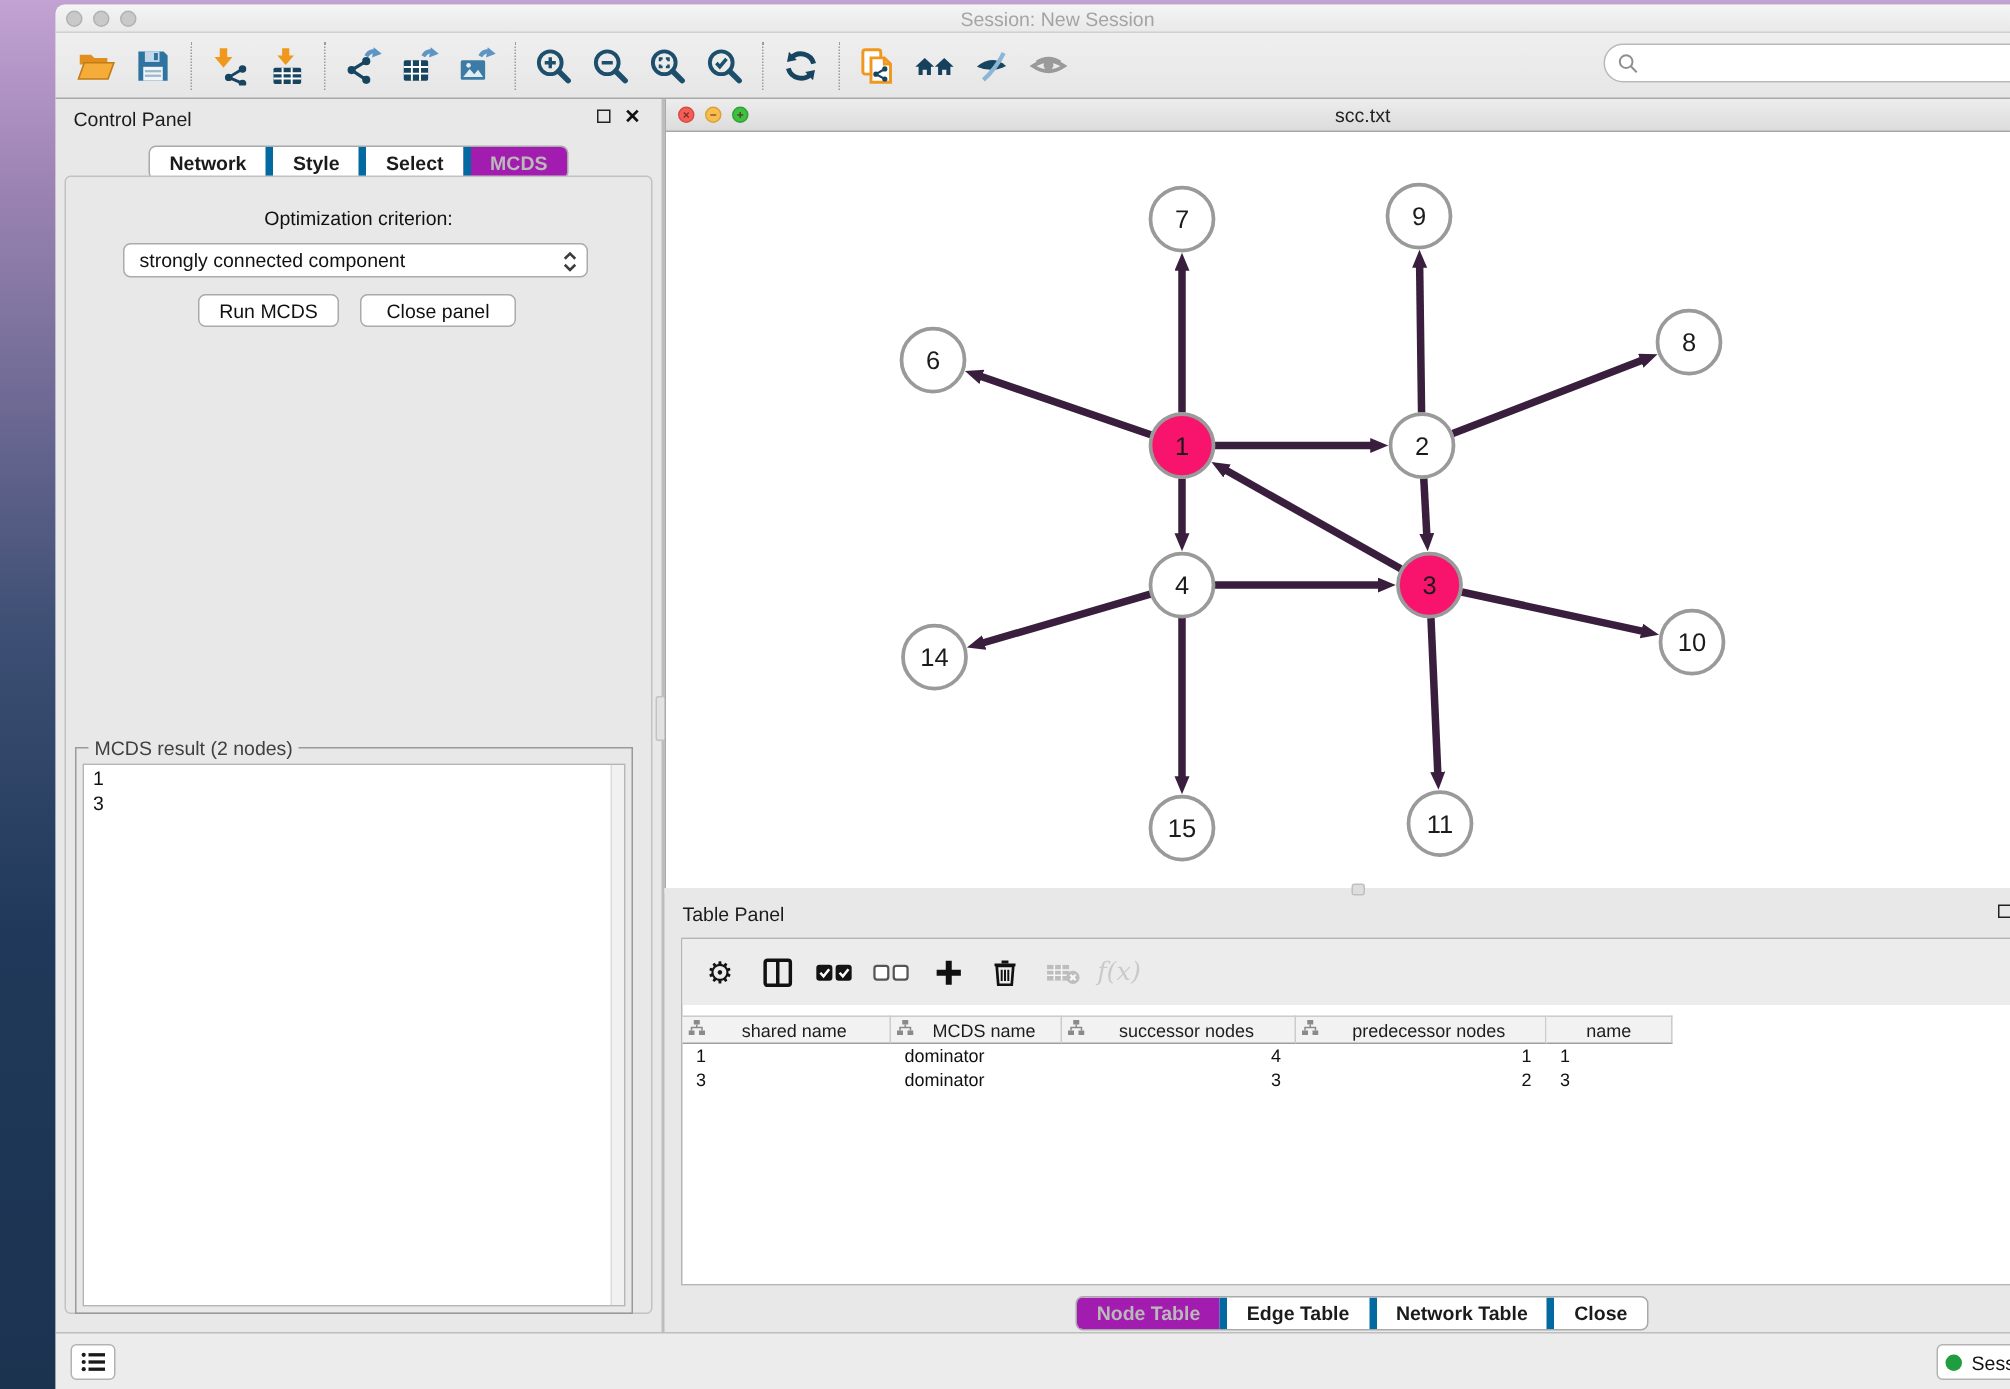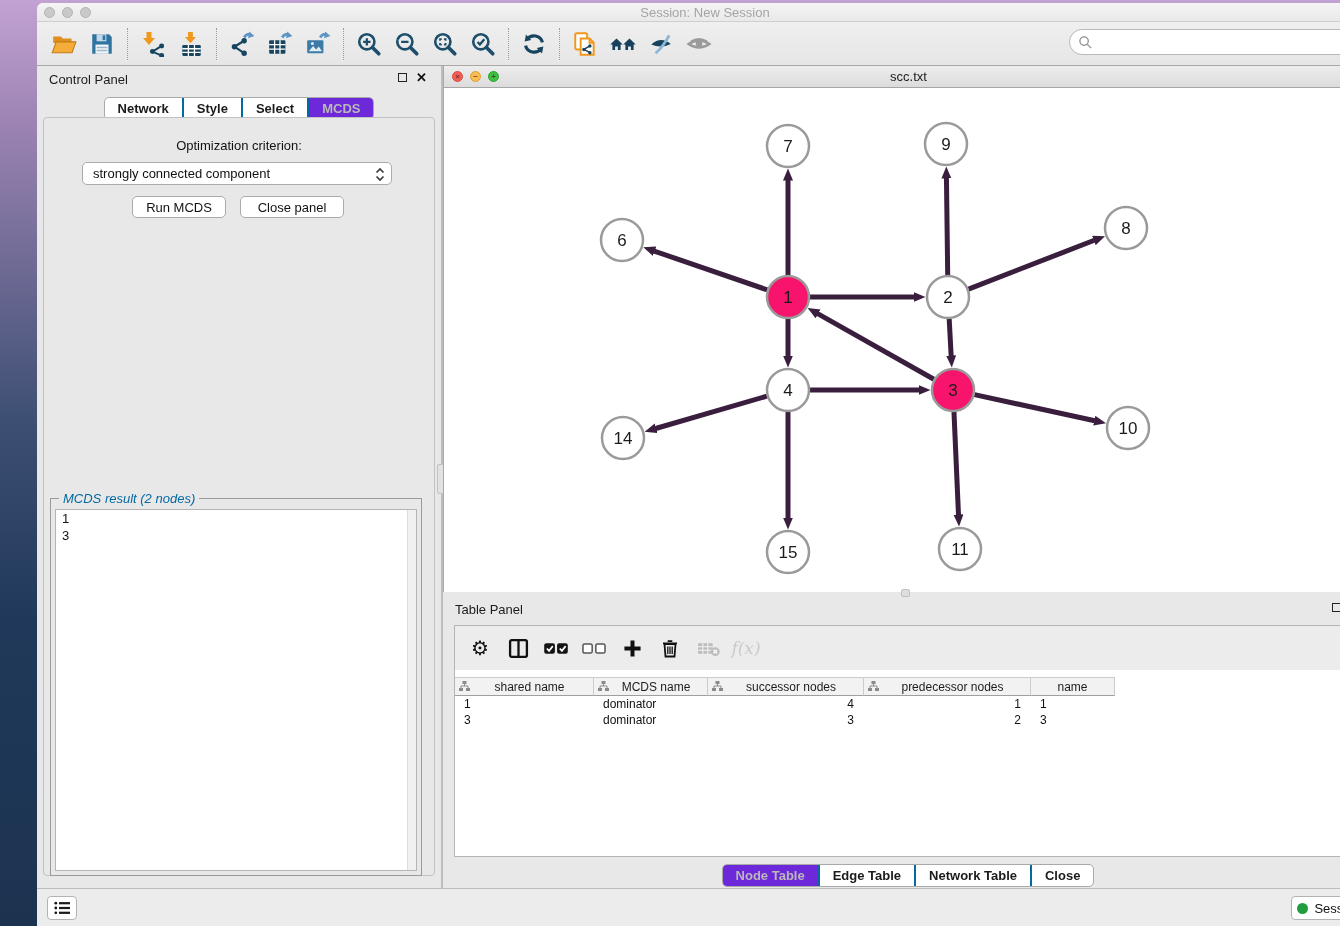--- a/index.html
+++ b/index.html
@@ -46,41 +46,41 @@
   
   #control-panel { position:absolute; left:0; top:0; width:404px; height:100%; }
   .panel-header { position:absolute; left:0; top:0; width:100%; height:26px; }
   .panel-header .ptitle { position:absolute; left:12px; top:6px; font-size:13px; color:#1c1c1c; }
   .panel-icons { position:absolute; right:14px; top:6px; display:flex; gap:9px; align-items:center; }
   .float-box { width:9px; height:9px; border:1.5px solid #222; }
   .close-x { font-size:13px; font-weight:bold; color:#111; line-height:11px; }
 
   .seg { display:flex; background:#fff; border:1px solid #a9a9a9; border-radius:5px; overflow:hidden; }
   .seg > div { padding:3px 13px; font-size:13px; font-weight:bold; color:#1b1b1b;
-               border-left:2px solid #0369a1; white-space:nowrap; }
+               border-left:5px solid #0369a1; white-space:nowrap; }
   .seg > div:first-child { border-left:none; }
-  .seg > div.disabled { color:#b9b9b9; background:#6d28d9; font-weight:bold; }
+  .seg > div.disabled { color:#b9b9b9; background:#a21caf; font-weight:bold; }
   #cp-tabs { position:absolute; top:31px; left:0; width:100%; display:flex; justify-content:center; }
 
   #cp-box { position:absolute; left:6px; top:51px; width:392px; bottom:12px;
             border:1px solid #c2c2c2; border-radius:4px; background:#e8e8e8; }
   #opt-label { position:absolute; top:20px; left:0; width:100%; text-align:center; font-size:13px; color:#111; }
   #criterion { position:absolute; top:44px; left:38px; width:310px; height:23px; background:#fff;
                border:1px solid #ababab; border-radius:5px; font-size:13px; color:#111;
                display:flex; align-items:center; padding:0 24px 0 10px; }
   #criterion svg { position:absolute; right:6px; top:4px; }
   .cp-btn { position:absolute; top:78px; height:22px; background:#fff; border:1px solid #ababab;
             border-radius:5px; font-size:13px; color:#111; display:flex; align-items:center; justify-content:center; }
   #run-btn { left:88px; width:94px; }
   #close-btn { left:196px; width:104px; }
 
   #result-group { position:absolute; left:6px; top:380px; width:372px; height:378px;
                   border:1px solid #9a9a9a; }
   #result-title { position:absolute; left:8px; top:-8px; background:#e8e8e8; padding:0 4px;
-                  font-size:13px; color:#0369a1;font-style:italic; }
+                  font-size:13px; color:#404040; }
   #result-area { position:absolute; left:4px; top:10px; right:4px; bottom:4px;
                  background:#fff; border:1px solid #b5b5b5; overflow:hidden; }
   #result-scroll { position:absolute; right:0; top:0; width:9px; height:100%;
                    background:#f1f1f1; border-left:1px solid #dcdcdc; }
   .result-line { font-size:13px; color:#111; padding-left:6px; line-height:17px; }
 
   
   #right-area { position:absolute; left:406px; top:0; right:0; height:100%; }
   #net-window { position:absolute; left:0; top:0; width:100%; height:526px;
                 border-left:1px solid #a9a9a9; }

